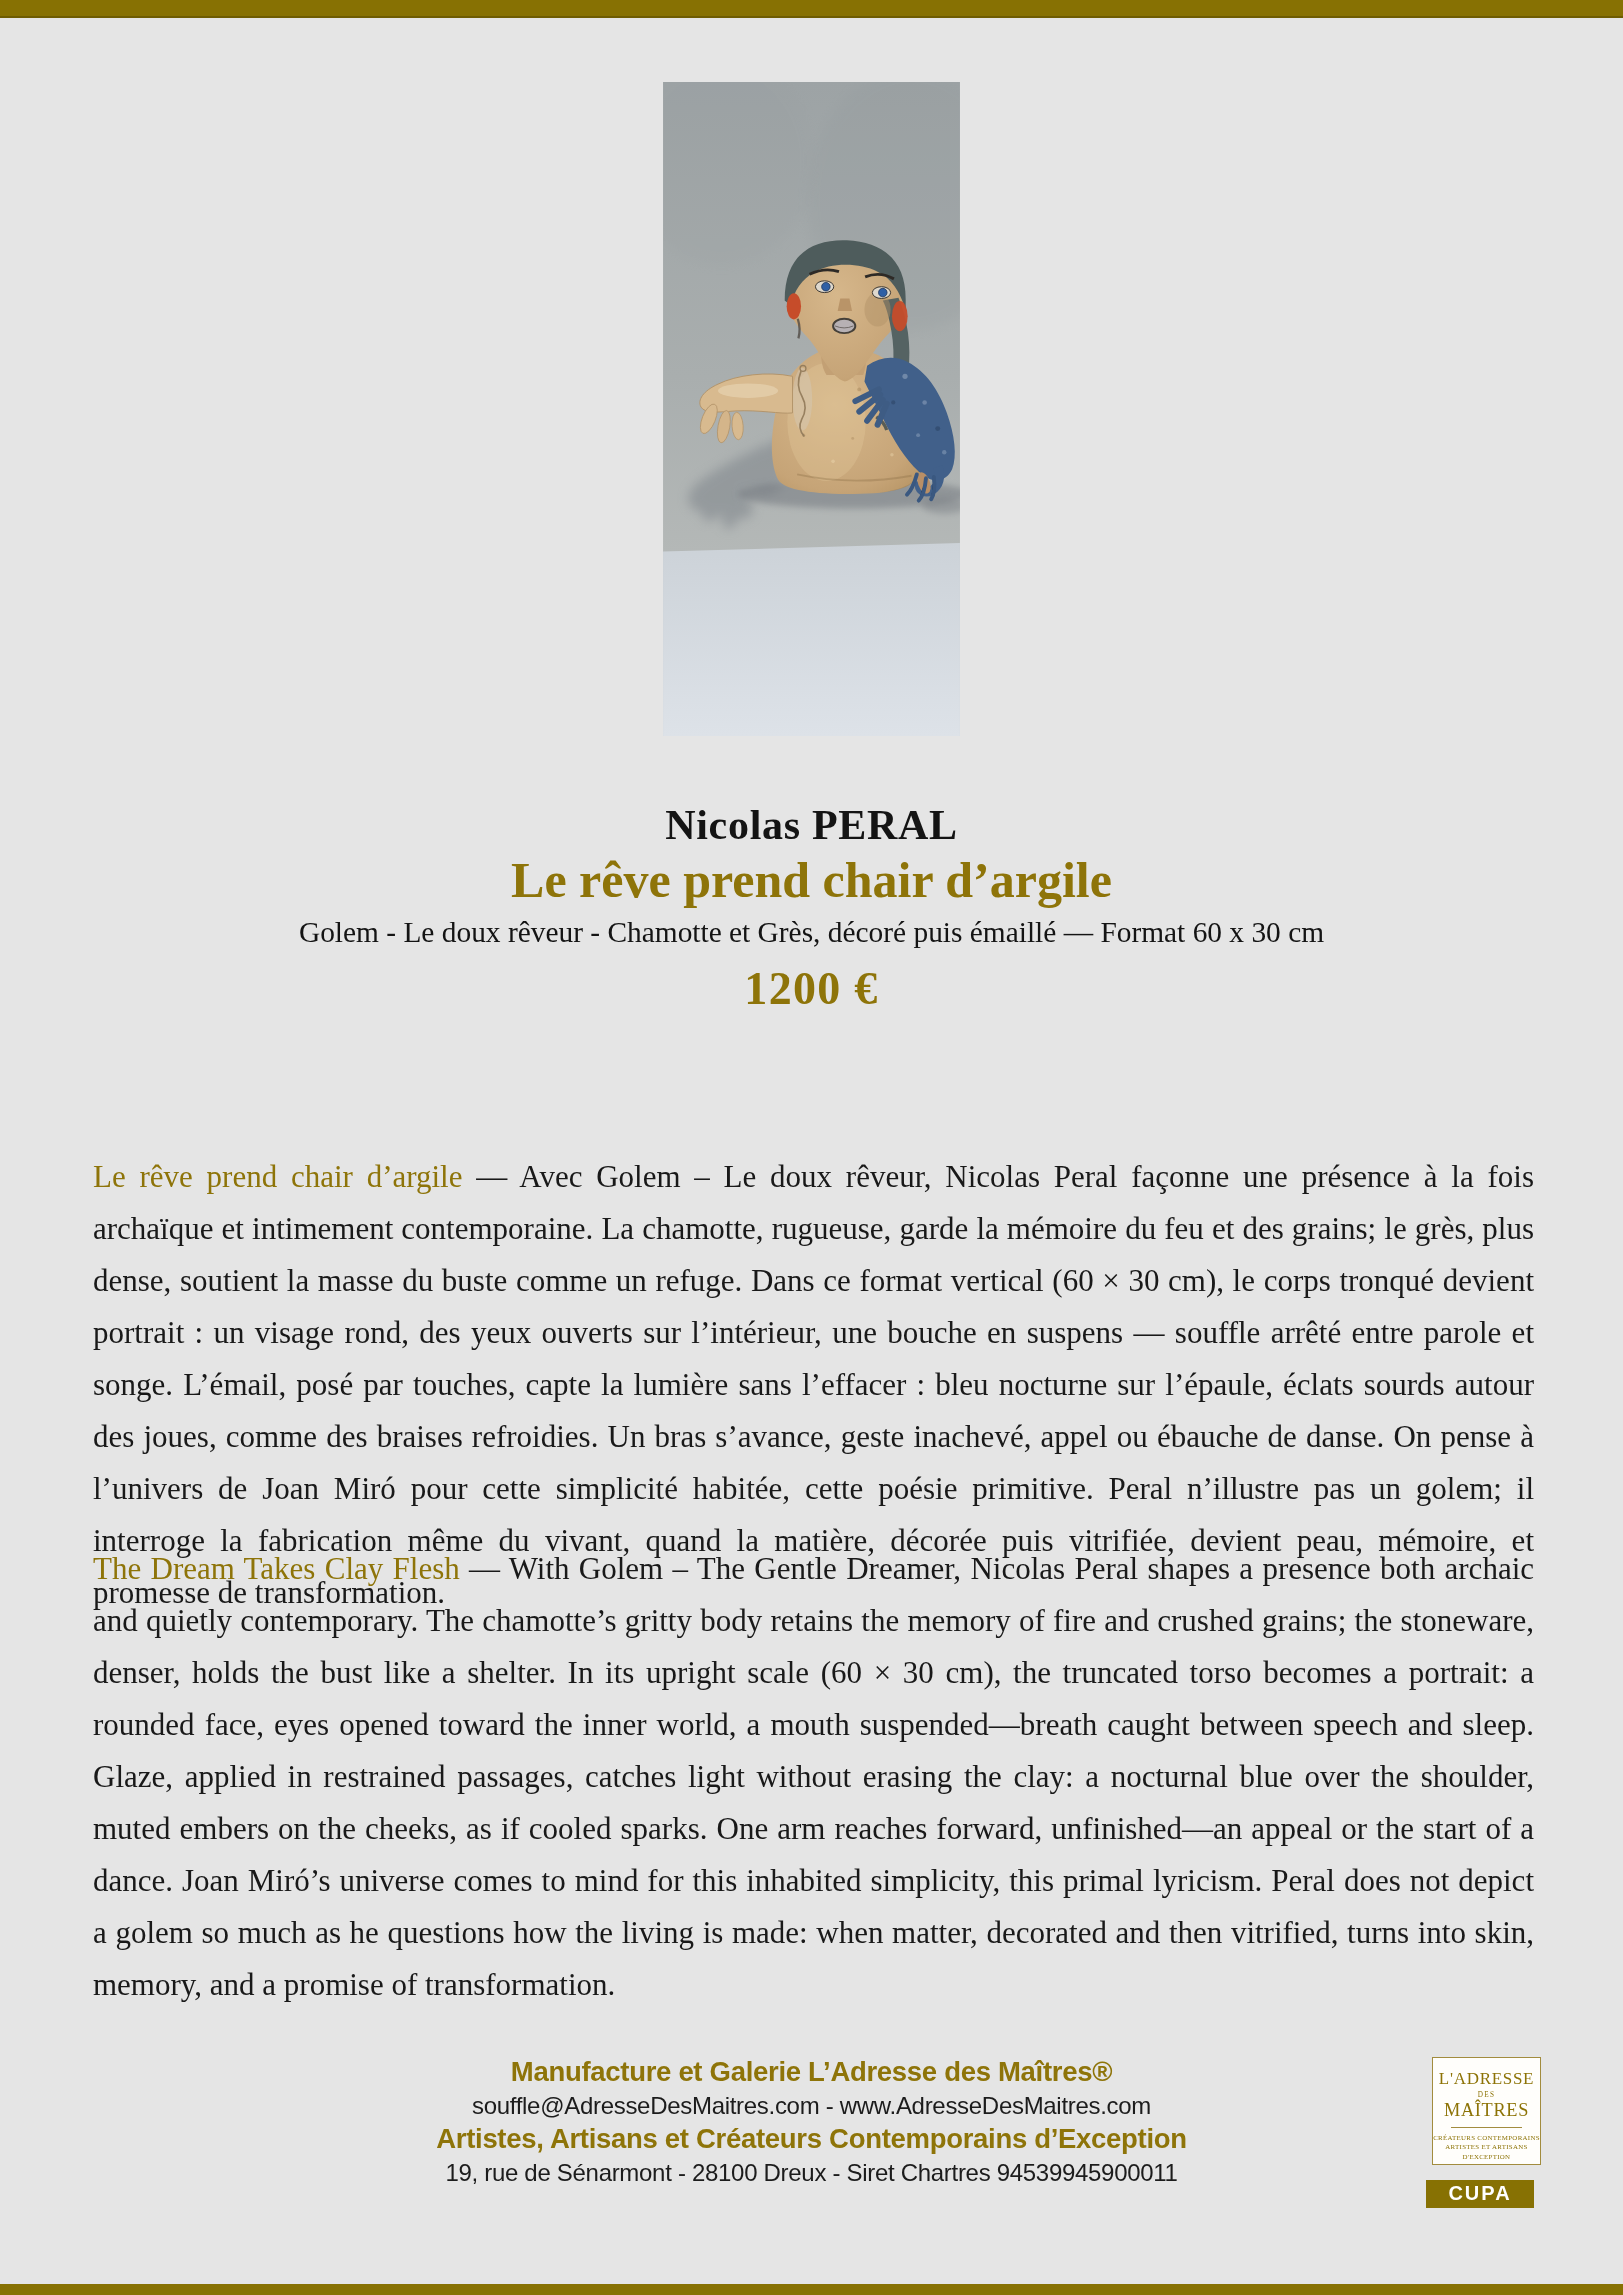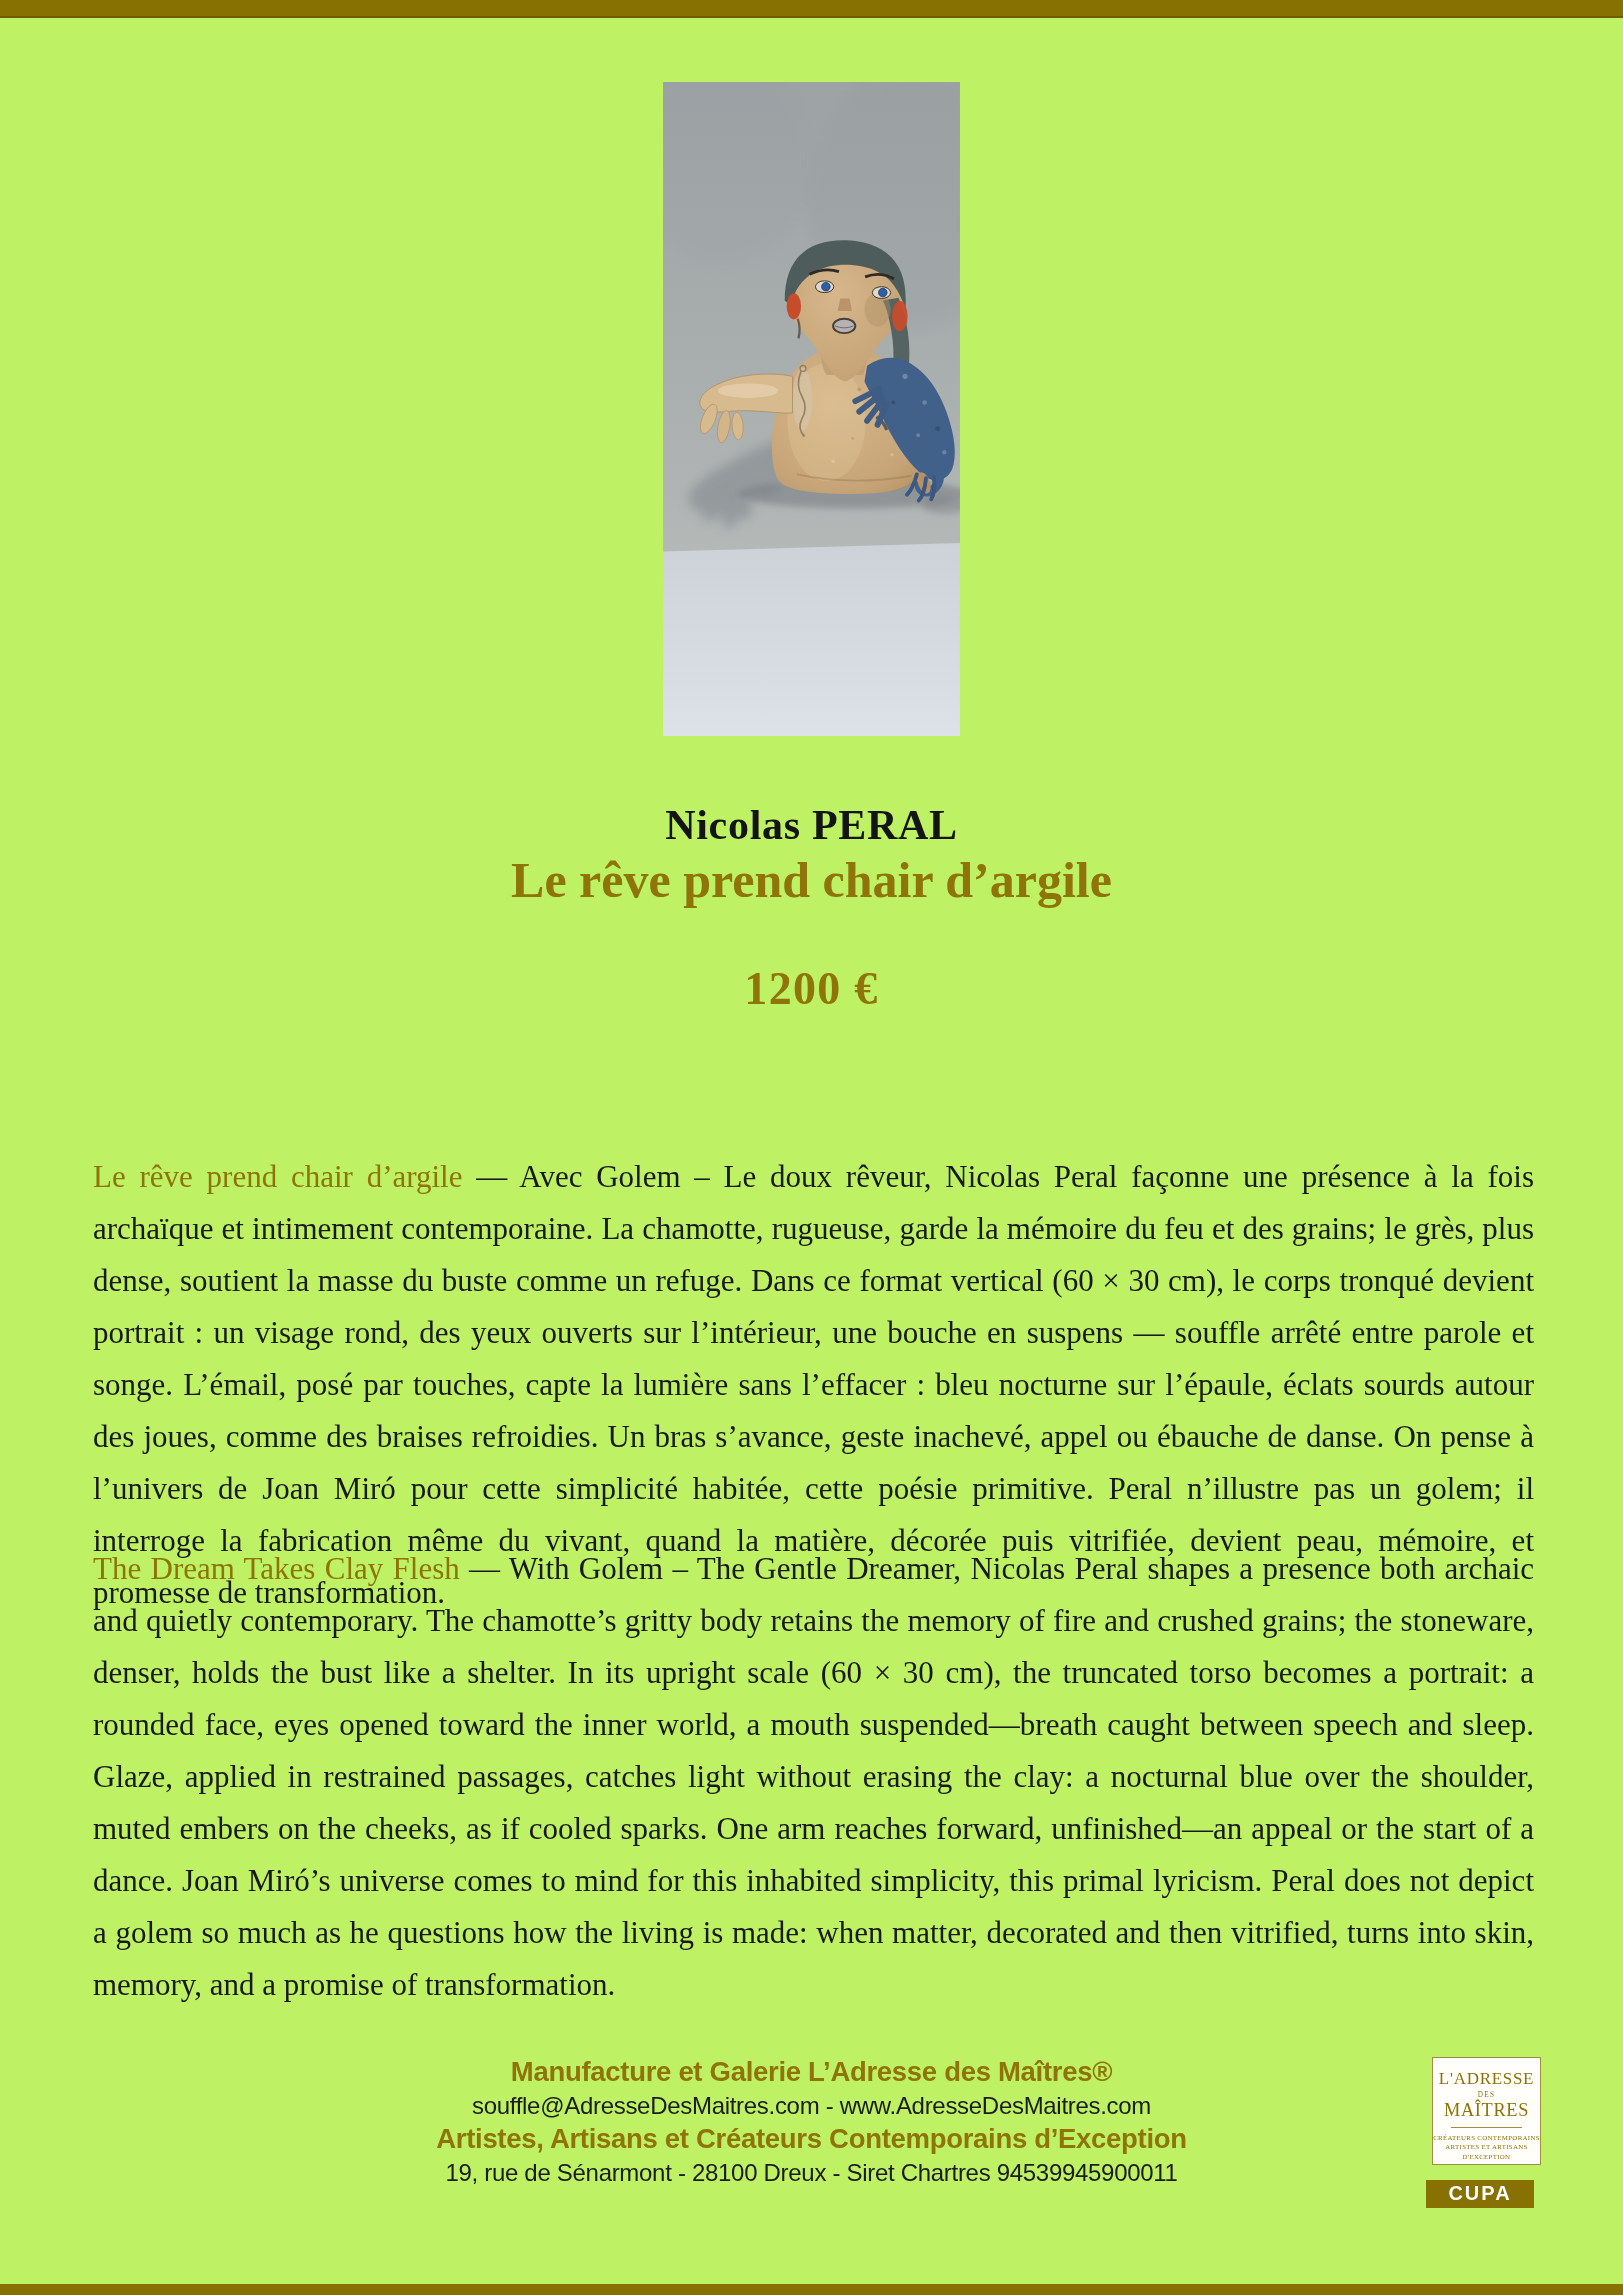--- a/index.html
+++ b/index.html
@@ -1,19 +1,19 @@
 <!DOCTYPE html>
 <html style="font-size:10.5px"><head>
 <meta charset="utf-8">
 <style>
   html,body{margin:0;padding:0;background:#ffffff;}
   .page{
     position:relative;
     width:1623px;height:2295px;
-    background:#bef264;
+    background:#e5e5e5;
     overflow:hidden;
     font-family:"Liberation Serif","DejaVu Serif",serif;
     color:#111;
   }
   .gold-bar{
     position:absolute;left:0;width:1623px;
     background:#877103;
   }
   .bar-top{top:0;height:15.7px;border-bottom:2.6px solid #6e5c02;}
   .bar-bottom{bottom:0;height:11px;}
@@ -186,20 +186,21 @@
         <circle cx="420" cy="530" r="3.8" fill="#2c4465" opacity="0.6"></circle>
           <circle cx="390" cy="540" r="3" fill="#8fa3bd" opacity="0.5"></circle>
         <circle cx="352" cy="490" r="3.2" fill="#2c4465" opacity="0.55"></circle>
           <circle cx="430" cy="566" r="3.4" fill="#8fa3bd" opacity="0.5"></circle>
       </g>
     </svg>
   </div>
 
   <div class="center-line artist-name">Nicolas PERAL</div>
   <div class="center-line artwork-title">Le rêve prend chair d’argile</div>
+  <div class="center-line artwork-subtitle">Golem - Le doux rêveur - Chamotte et Grès, décoré puis émaillé — Format 60 x 30 cm</div>
   <div class="center-line artwork-price">1200 €</div>
 
   <p class="body-paragraph para-fr"><span class="lead-gold">Le rêve prend chair d’argile</span><span> — Avec Golem – Le doux rêveur, Nicolas Peral façonne une présence à la fois archaïque et intimement contemporaine. La chamotte, rugueuse, garde la mémoire du feu et des grains; le grès, plus dense, soutient la masse du buste comme un refuge. Dans ce format vertical (60 × 30 cm), le corps tronqué devient portrait : un visage rond, des yeux ouverts sur l’intérieur, une bouche en suspens — souffle arrêté entre parole et songe. L’émail, posé par touches, capte la lumière sans l’effacer : bleu nocturne sur l’épaule, éclats sourds autour des joues, comme des braises refroidies. Un bras s’avance, geste inachevé, appel ou ébauche de danse. On pense à l’univers de Joan Miró pour cette simplicité habitée, cette poésie primitive. Peral n’illustre pas un golem; il interroge la fabrication même du vivant, quand la matière, décorée puis vitrifiée, devient peau, mémoire, et promesse de transformation.</span></p>
 
   <p class="body-paragraph para-en"><span class="lead-gold">The Dream Takes Clay Flesh</span><span> — With Golem – The Gentle Dreamer, Nicolas Peral shapes a presence both archaic and quietly contemporary. The chamotte’s gritty body retains the memory of fire and crushed grains; the stoneware, denser, holds the bust like a shelter. In its upright scale (60 × 30 cm), the truncated torso becomes a portrait: a rounded face, eyes opened toward the inner world, a mouth suspended—breath caught between speech and sleep. Glaze, applied in restrained passages, catches light without erasing the clay: a nocturnal blue over the shoulder, muted embers on the cheeks, as if cooled sparks. One arm reaches forward, unfinished—an appeal or the start of a dance. Joan Miró’s universe comes to mind for this inhabited simplicity, this primal lyricism. Peral does not depict a golem so much as he questions how the living is made: when matter, decorated and then vitrified, turns into skin, memory, and a promise of transformation.</span></p>
 
   <div class="footer-block">
     <span class="footer-line footer-gold">Manufacture et Galerie L’Adresse des Maîtres®</span>
     <span class="footer-line footer-black">souffle@AdresseDesMaitres.com - www.AdresseDesMaitres.com</span>
     <span class="footer-line footer-gold">Artistes, Artisans et Créateurs Contemporains d’Exception</span>

